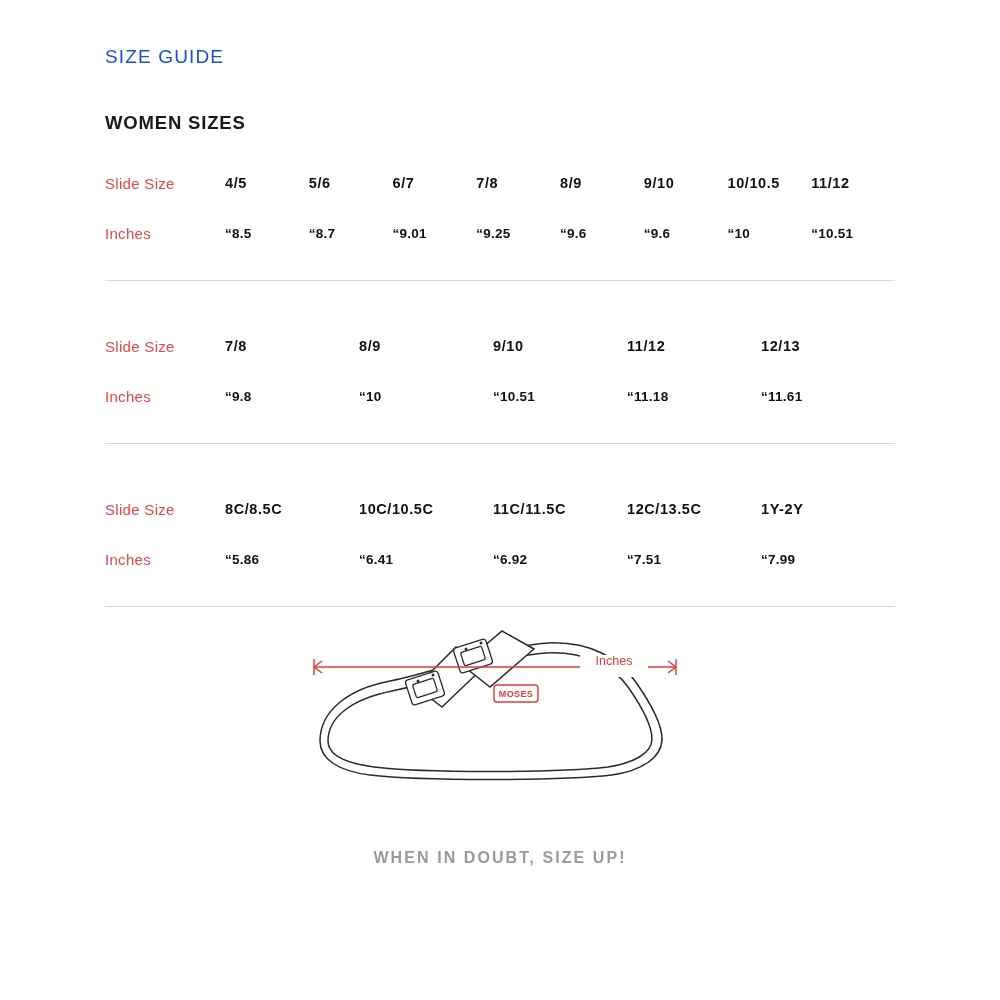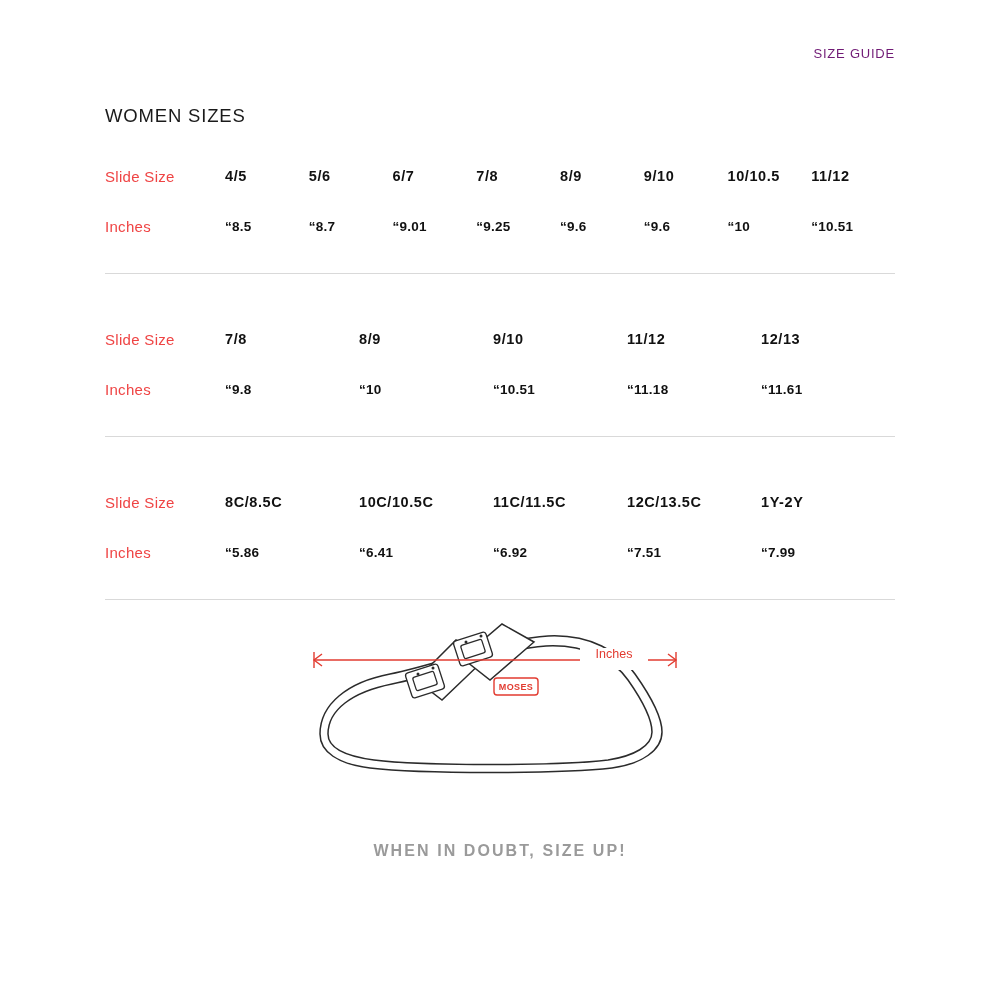--- a/index.html
+++ b/index.html
@@ -15,31 +15,30 @@
     -webkit-font-smoothing: antialiased;
   }
   .page {
     position: relative;
     width: 1000px;
     height: 1000px;
     box-sizing: border-box;
     padding: 46px 105px 0 105px;
   }
   .guide-title {
-    font-size: 13px;
+    font-size: 19px;
     letter-spacing: 0.06em;
     font-weight: 400;
-    color: #701a75;
+    color: #1d4ed8;
     margin: 0 0 44px 0;
-    text-align: right;
   }
   .section-title {
     font-size: 18.5px;
     letter-spacing: 0.045em;
-    font-weight: 400;
+    font-weight: 700;
     color: #1a1a1a;
     margin: 0 0 24px 0;
   }
   .table {
     width: 100%;
     border-collapse: collapse;
     table-layout: fixed;
   }
   .table td {
     padding: 0;

